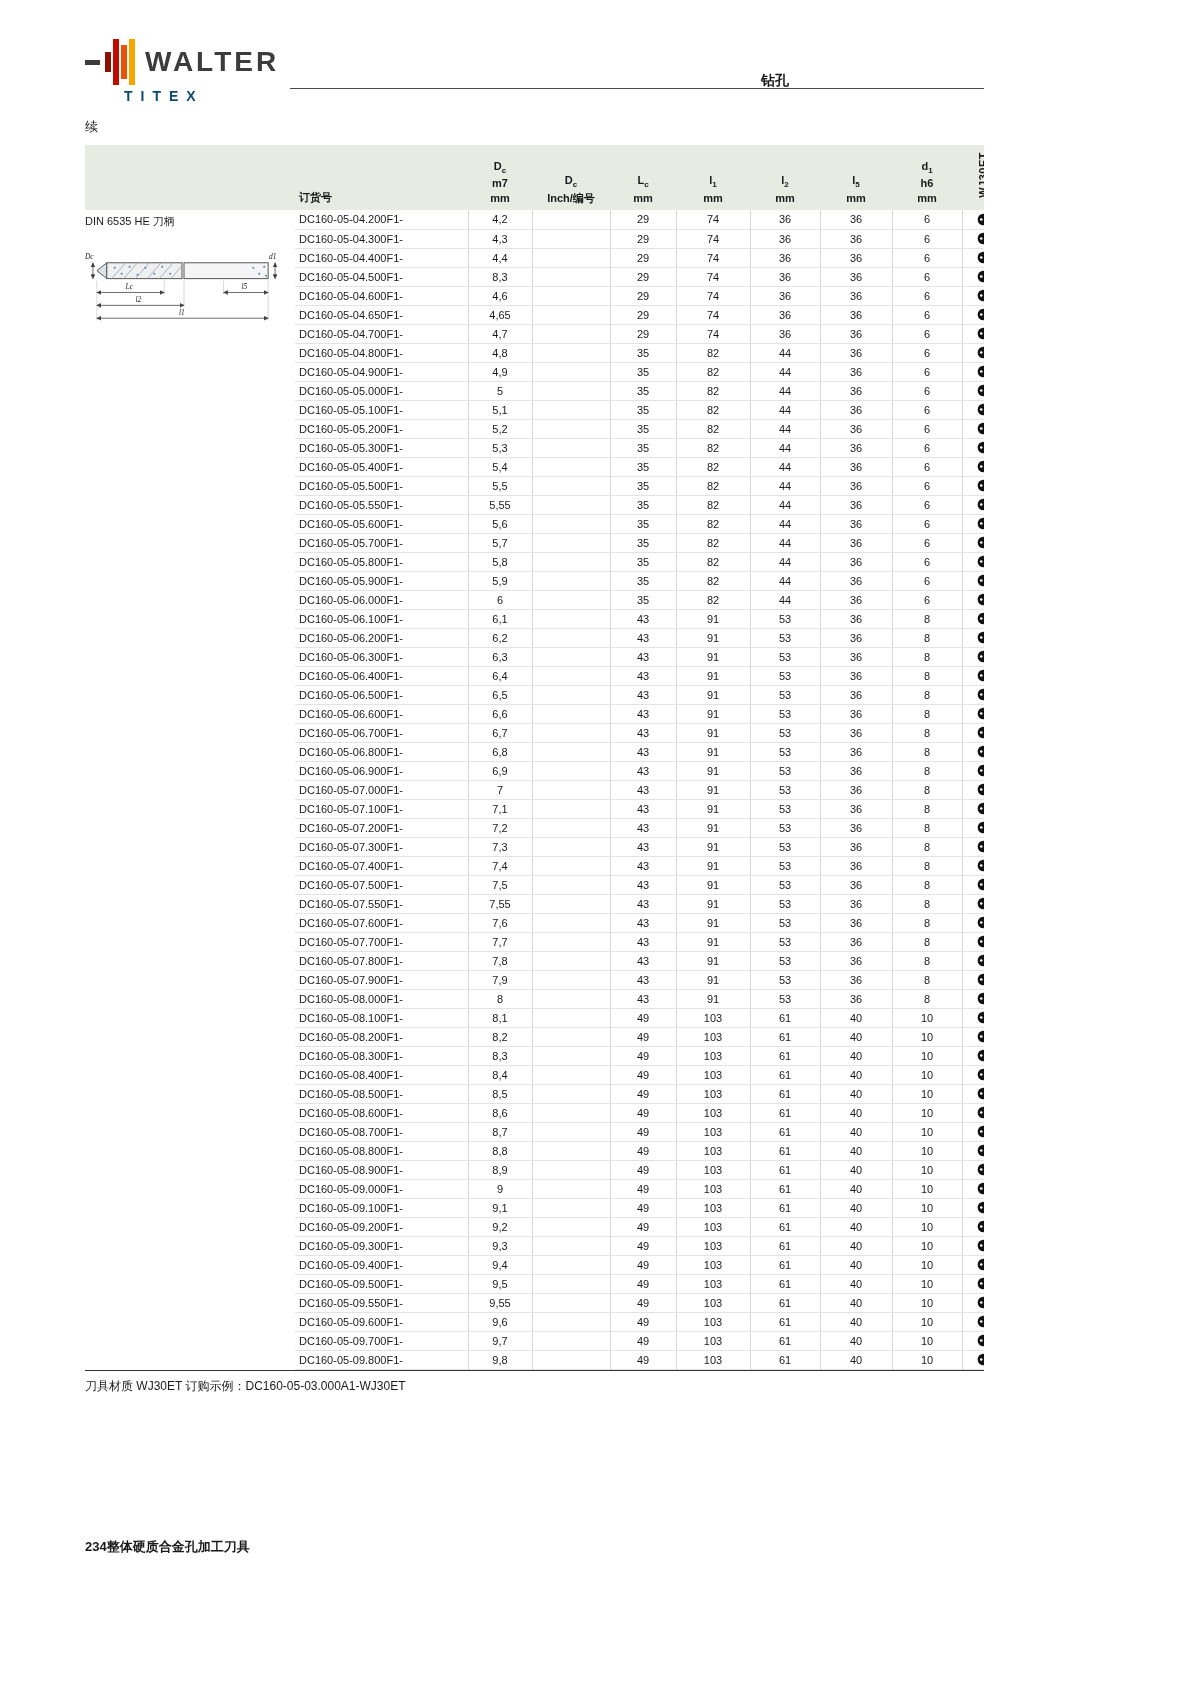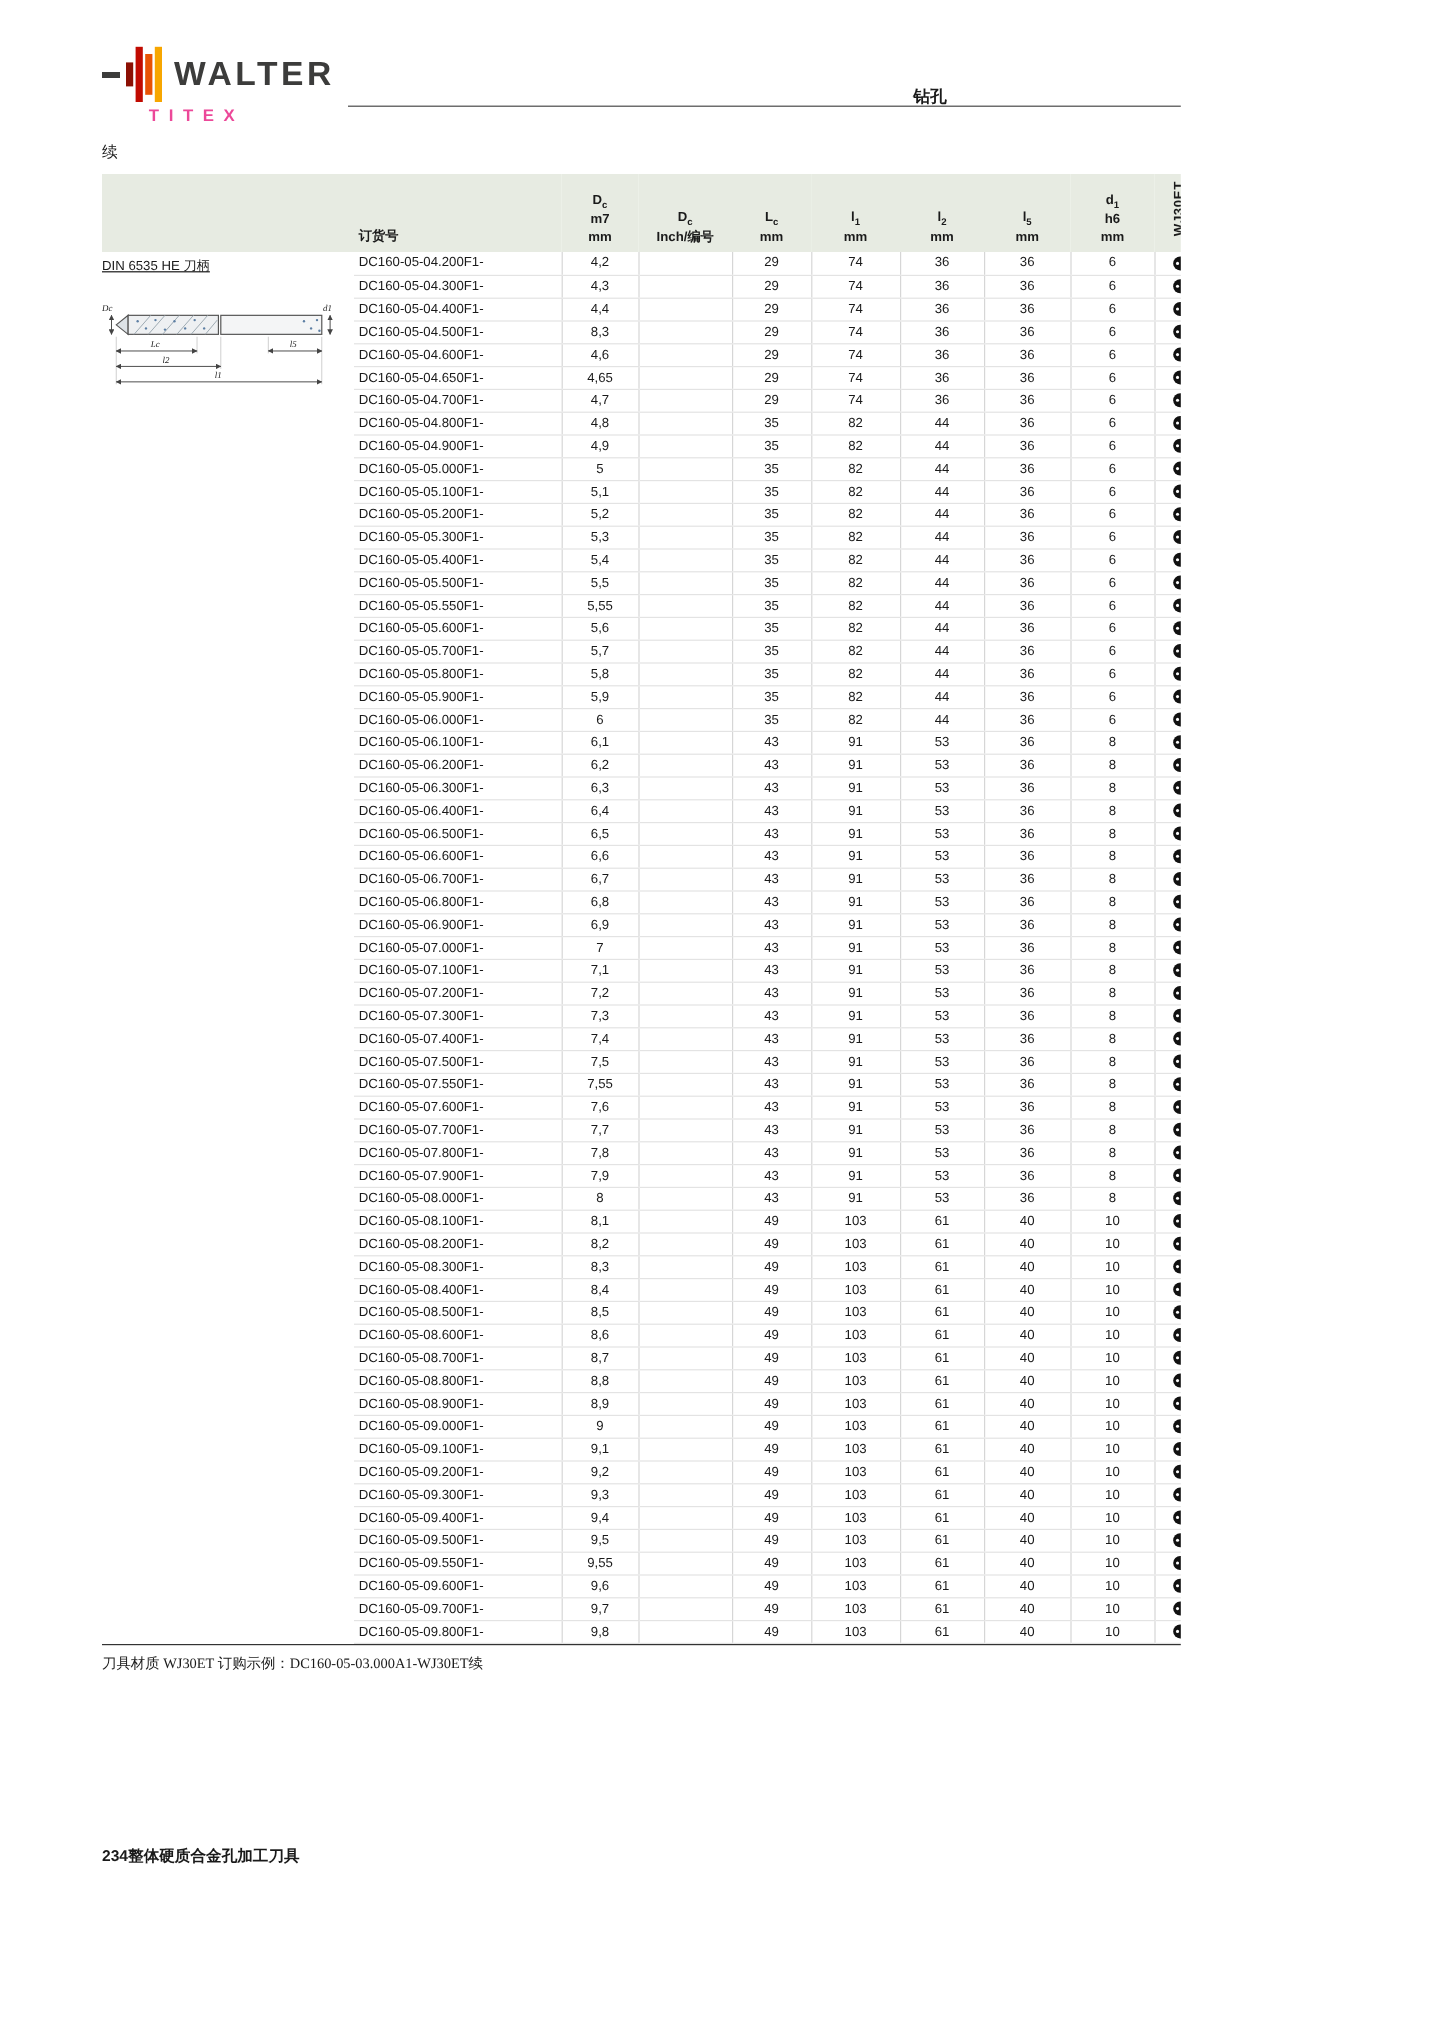--- a/index.html
+++ b/index.html
@@ -11,21 +11,21 @@
   .brand { position:absolute; left:85px; top:38px; }
   .brand-top { display:flex; align-items:center; gap:10px; }
   .logo-mark { display:flex; align-items:center; gap:2px; height:48px; }
   .logo-mark .dash { width:15px; height:5px; background:#3c3c3b; margin-right:3px; }
   .logo-mark .bar { display:inline-block; width:6px; }
   .logo-mark .b1 { height:20px; background:#8c1004; }
   .logo-mark .b2 { height:46px; background:#c10b01; }
   .logo-mark .b3 { height:34px; background:#e85305; }
   .logo-mark .b4 { height:46px; background:#f7a600; }
   .brand-name { font-size:28px; font-weight:700; letter-spacing:3px; color:#3c3c3b; }
-  .brand-sub { margin-left:39px; margin-top:2px; font-size:14px; font-weight:700; letter-spacing:8px; color:#ec4899; }
+  .brand-sub { margin-left:39px; margin-top:2px; font-size:14px; font-weight:700; letter-spacing:8px; color:#0c4a6e; }
 
   .header-tab { position:absolute; top:72px; right:195px; font-size:14px; font-weight:700; color:#1a1a1a; }
   .header-rule { position:absolute; top:88px; left:290px; width:825px; border-top:1px solid #4a4a4a; }
 
   .continued-top { position:absolute; left:85px; top:118px; font-size:13px; }
 
   
   .table-zone { position:absolute; left:85px; top:145px; width:920px; }
   table.catalog-table { border-collapse:collapse; table-layout:fixed; width:920px; }
   thead th { background:#e7ebe2; height:65px; vertical-align:bottom; padding:0 2px 5px 2px;
@@ -41,26 +41,26 @@
   tbody td { height:19px; font-size:11px; padding:0 3px; border-bottom:1px solid #e3e3e3;
              text-align:center; white-space:nowrap; overflow:hidden; }
   tbody td.c-order { text-align:left; padding-left:4px; }
   tbody td.c-num  { border-left:1px solid #d6d6d6; }
   tbody td.c-icon { border-left:1px solid #d6d6d6; }
   tbody td.left-panel { border:none; vertical-align:top; padding:4px 12px 0 0; text-align:left; }
 
   .coolant-icon { width:13px; height:13px; display:inline-block; vertical-align:middle; }
 
   
-  .shank-label { font-size:11px; color:#1a1a1a; margin-bottom:12px;text-decoration:underline; }
+  .shank-label { font-size:11px; color:#1a1a1a; margin-bottom:12px; }
   .drill-drawing text { font-size:7.5px; font-style:italic; fill:#222; font-family:"Liberation Serif", serif; }
 
   
   .table-endrule { width:920px; border-top:1px solid #333; margin-top:0px; }
-  .footnote-row { display:flex; width:920px; margin-top:7px; font-size:12px;font-family:Liberation Serif, serif; }
+  .footnote-row { display:flex; justify-content:space-between; width:920px; margin-top:7px; font-size:12px; }
   .page-footer { position:absolute; left:85px; top:1538px; display:flex; align-items:baseline; }
   .page-footer .num { font-size:13px; font-weight:700; }
   .page-footer .title { font-size:13px; font-weight:700; }
 </style>
 </head>
 <body>
 
 <div class="page">
 
   <div class="brand">

